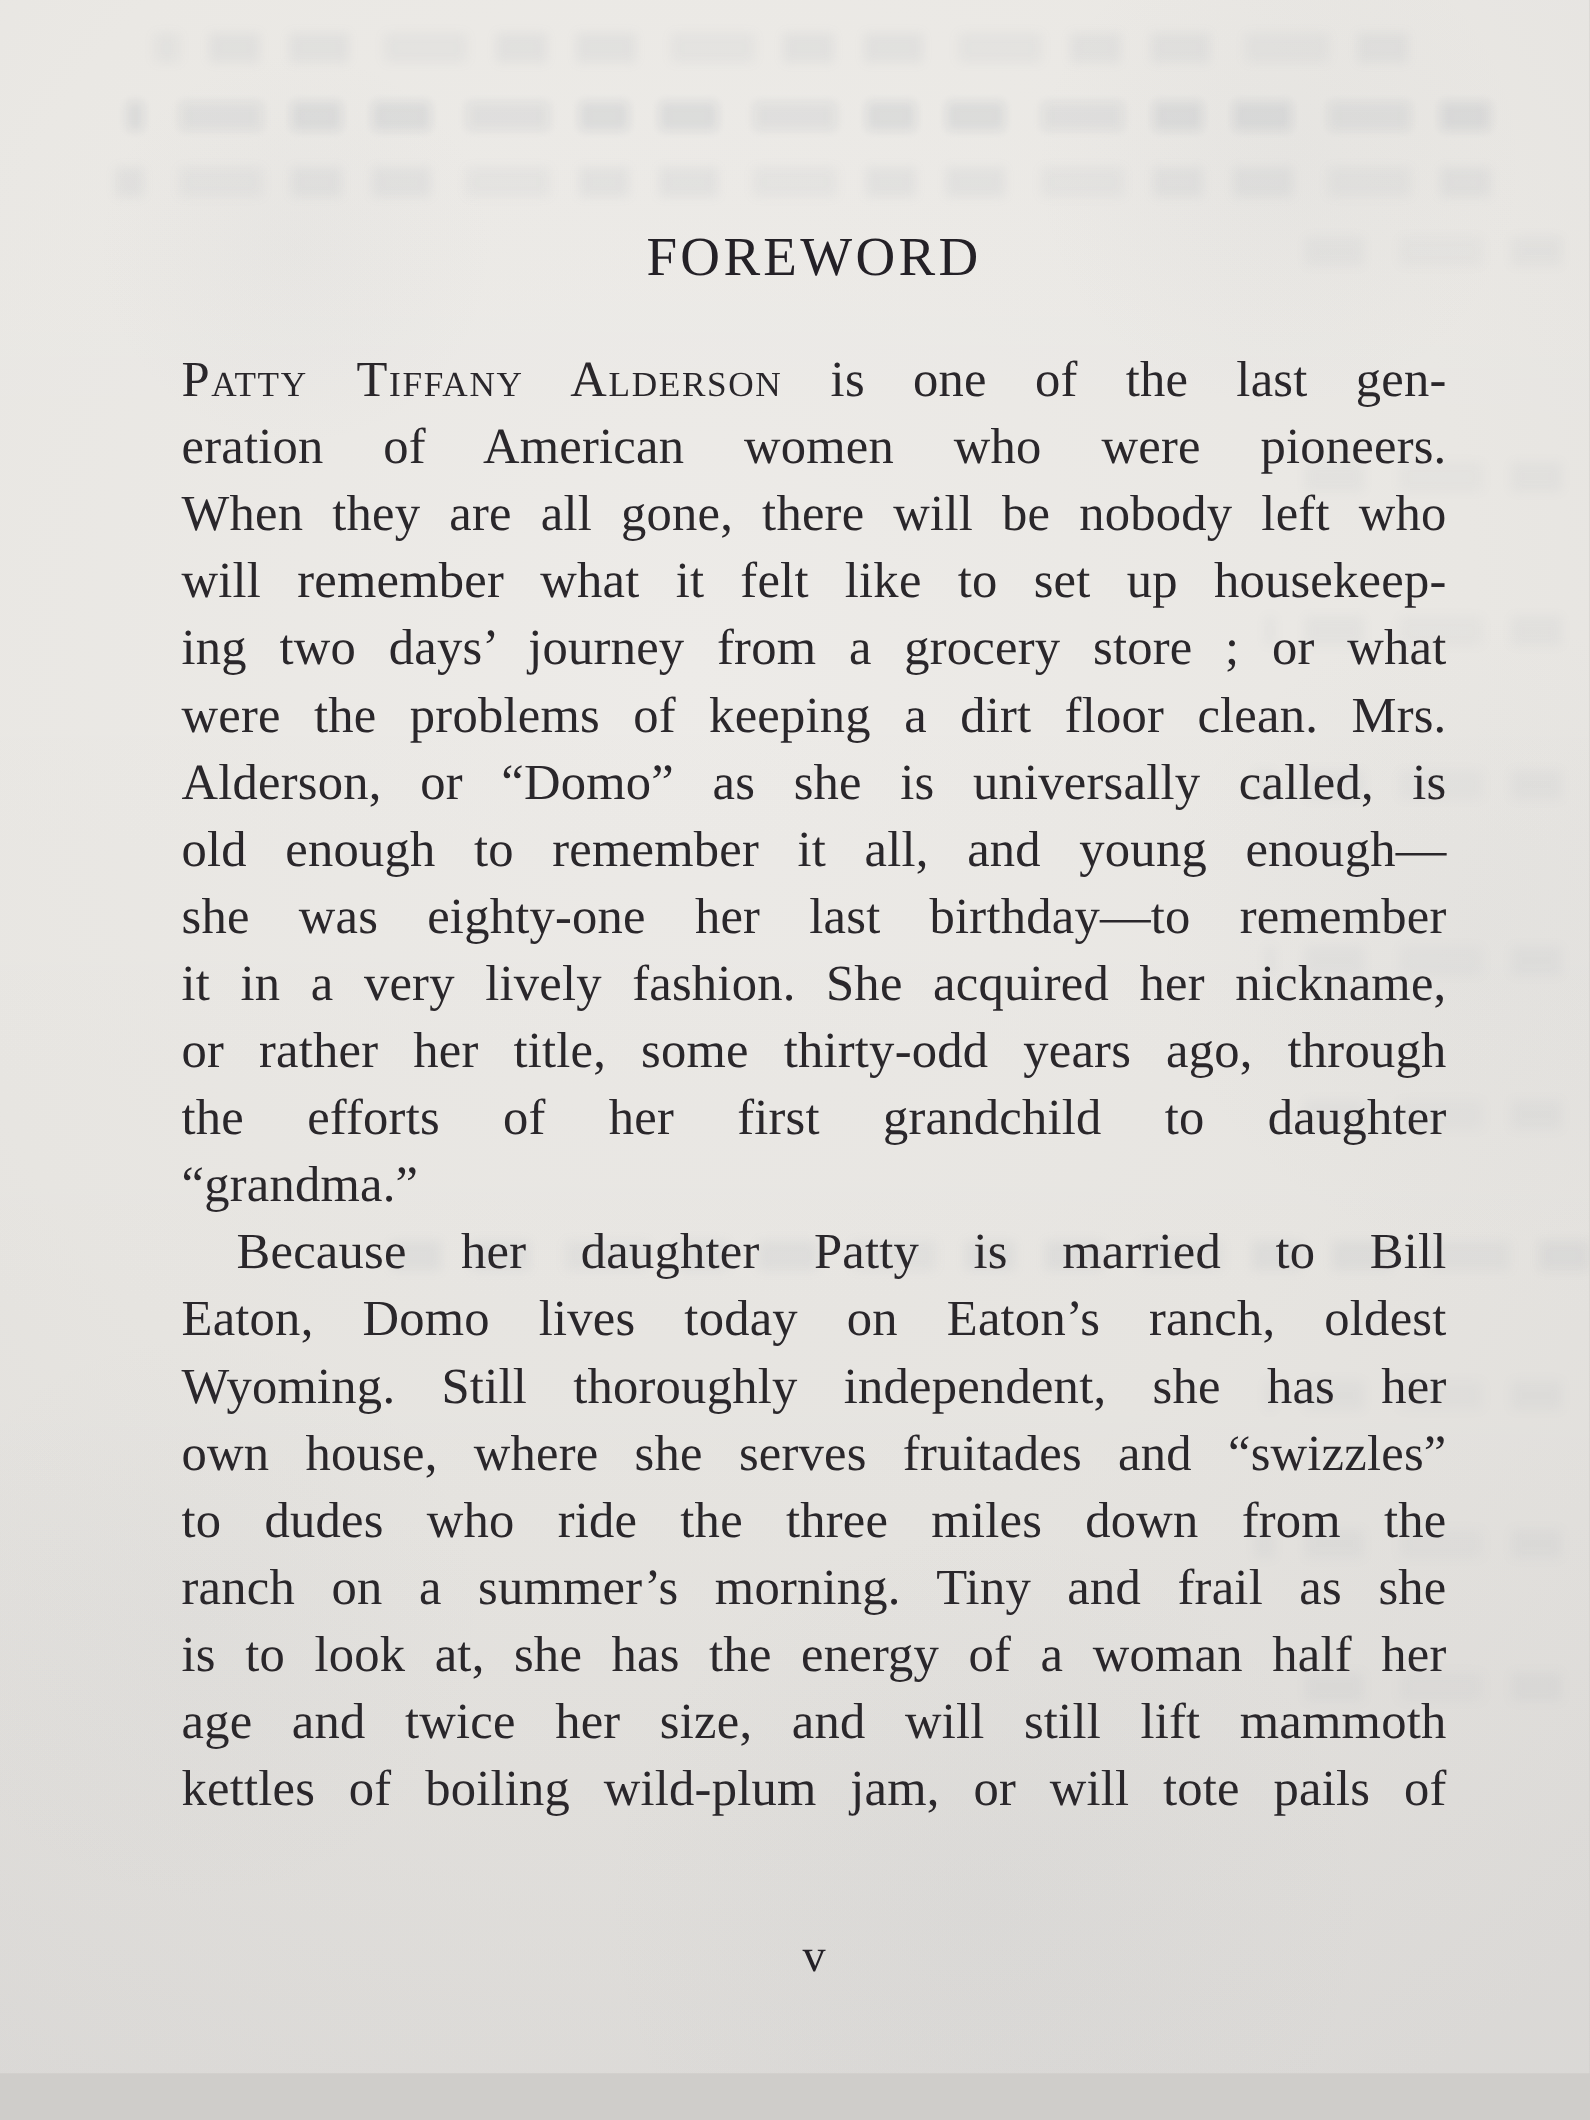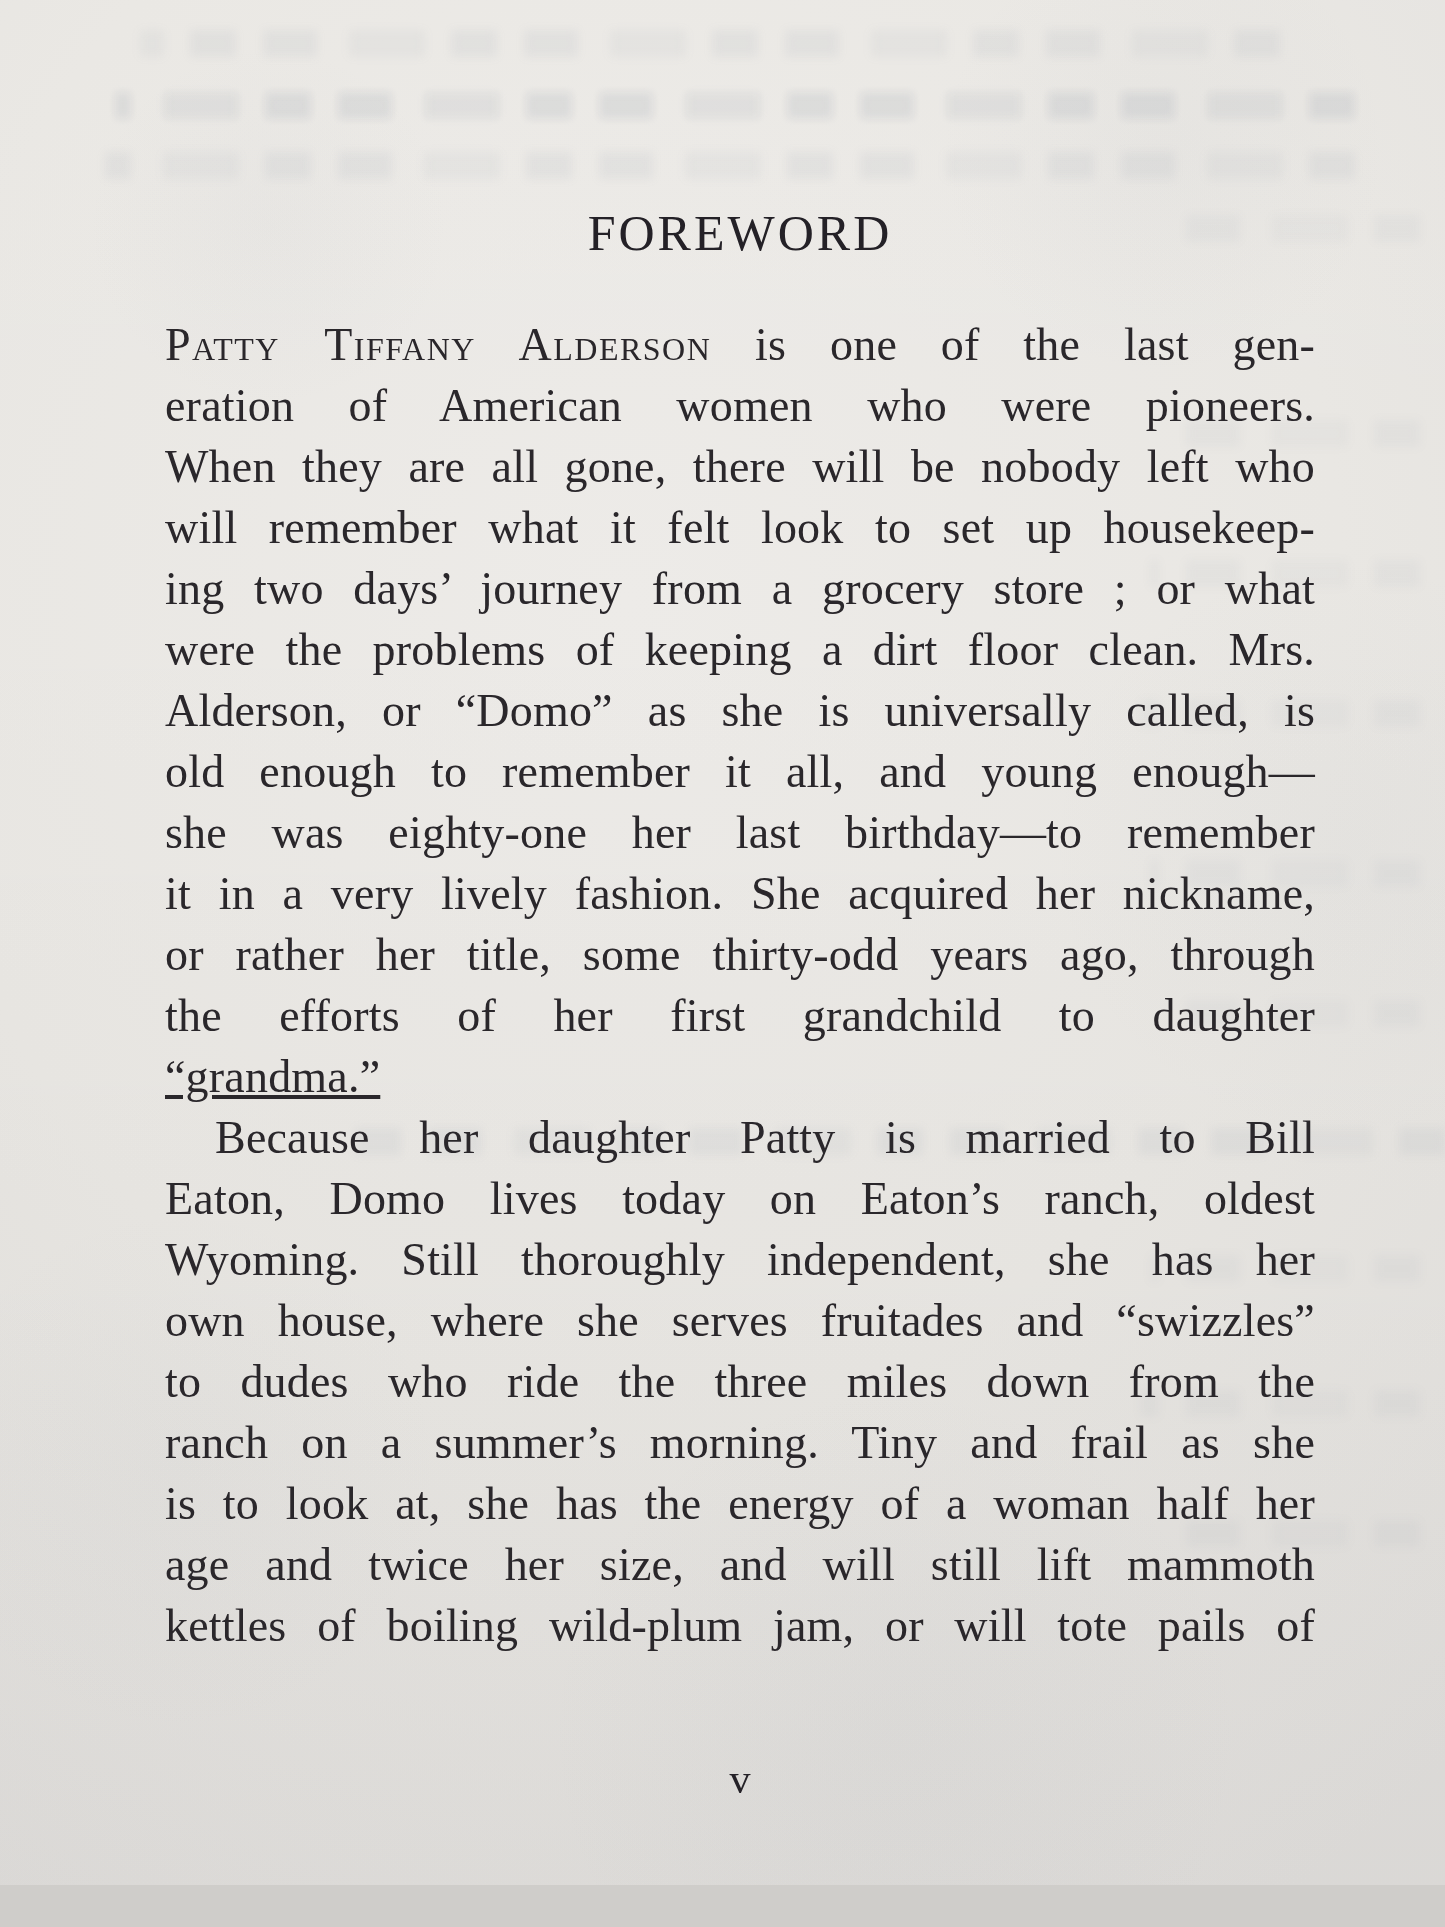--- a/index.html
+++ b/index.html
@@ -54,21 +54,20 @@
   }
   .line{
     height:61px;line-height:61px;
     text-align:justify;
     text-align-last:justify;
     white-space:nowrap;
   }
   .line.no-just{
     text-align:left;
     text-align-last:left;
-    text-decoration:underline;
   }
   .line.indent{padding-left:50px;}
   .smallcaps{
     font-variant:small-caps;
     letter-spacing:1.5px;
   }
   .folio{
     position:absolute;top:1758px;left:165px;width:1150px;
     text-align:center;
     font-size:42px;line-height:42px;
@@ -97,21 +96,21 @@
   </div>
 
   <div class="title">FOREWORD</div>
 
   <div class="text-block">
 
     <div>
       <div class="line"><span class="smallcaps">Patty Tiffany Alderson</span><span> is one of the last gen-</span></div>
       <div class="line">eration of American women who were pioneers.</div>
       <div class="line">When they are all gone, there will be nobody left who</div>
-      <div class="line">will remember what it felt look to set up housekeep-</div>
+      <div class="line">will remember what it felt like to set up housekeep-</div>
       <div class="line">ing two days’ journey from a grocery store ; or what</div>
       <div class="line">were the problems of keeping a dirt floor clean. Mrs.</div>
       <div class="line">Alderson, or “Domo” as she is universally called, is</div>
       <div class="line">old enough to remember it all, and young enough—</div>
       <div class="line">she was eighty-one her last birthday—to remember</div>
       <div class="line">it in a very lively fashion. She acquired her nickname,</div>
       <div class="line">or rather her title, some thirty-odd years ago, through</div>
       <div class="line">the efforts of her first grandchild to daughter</div>
       <div class="line no-just">“grandma.”</div>
     </div>

